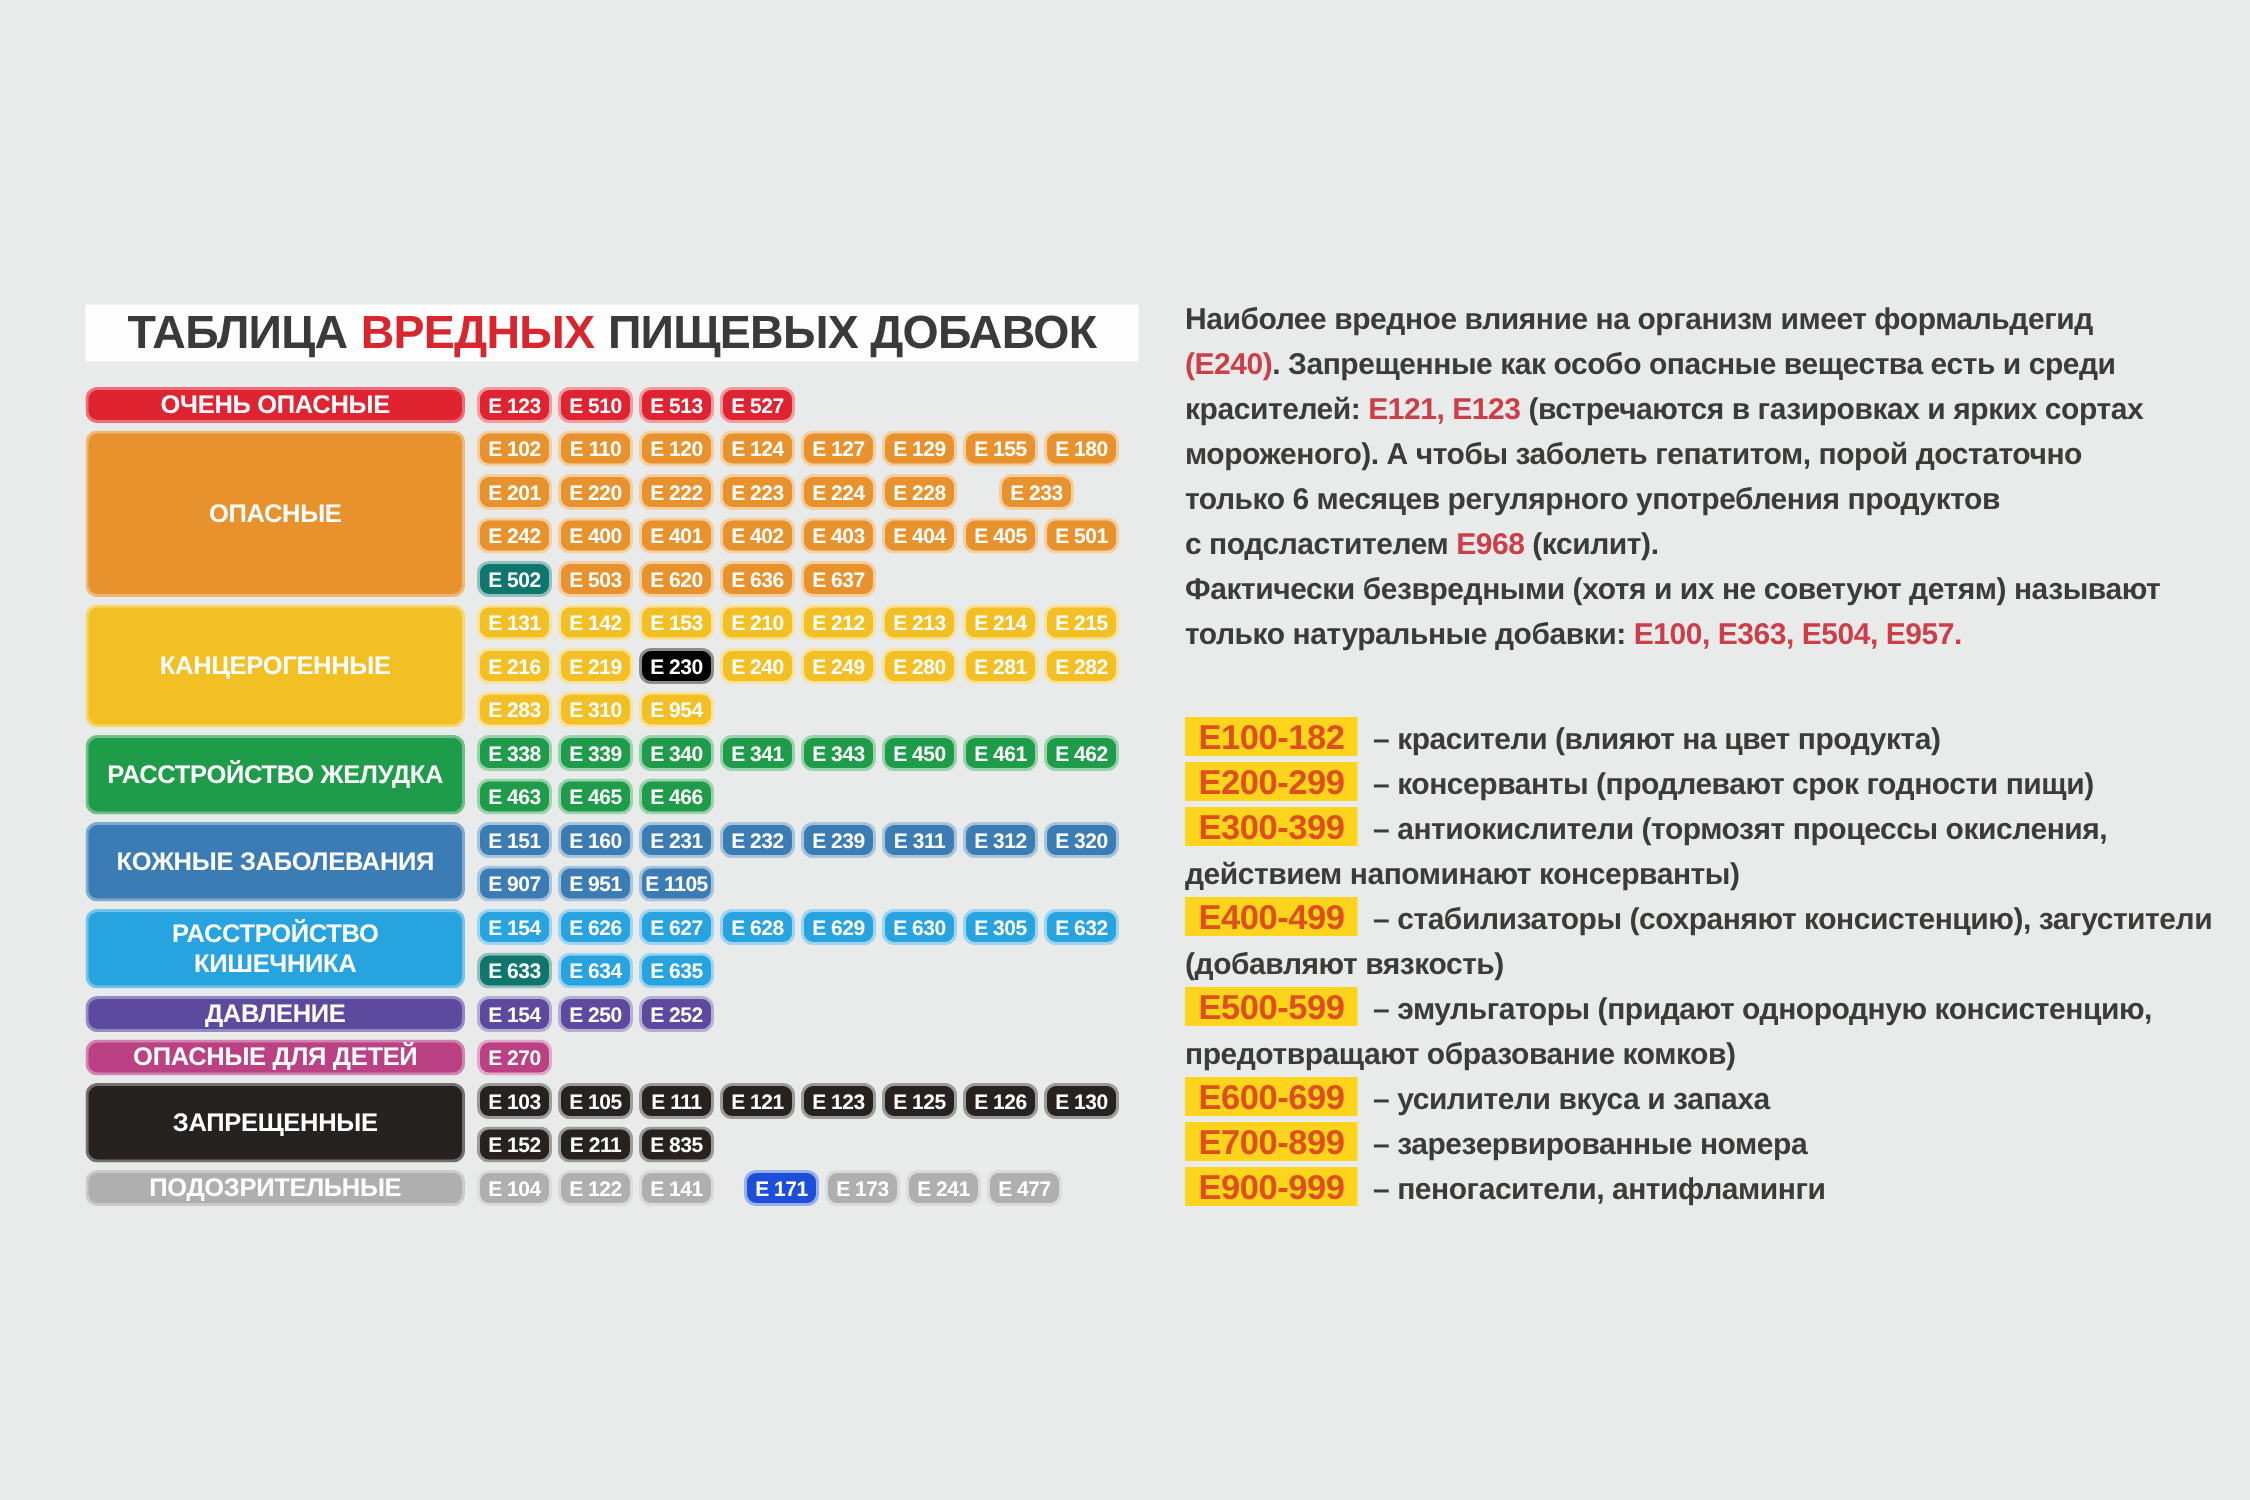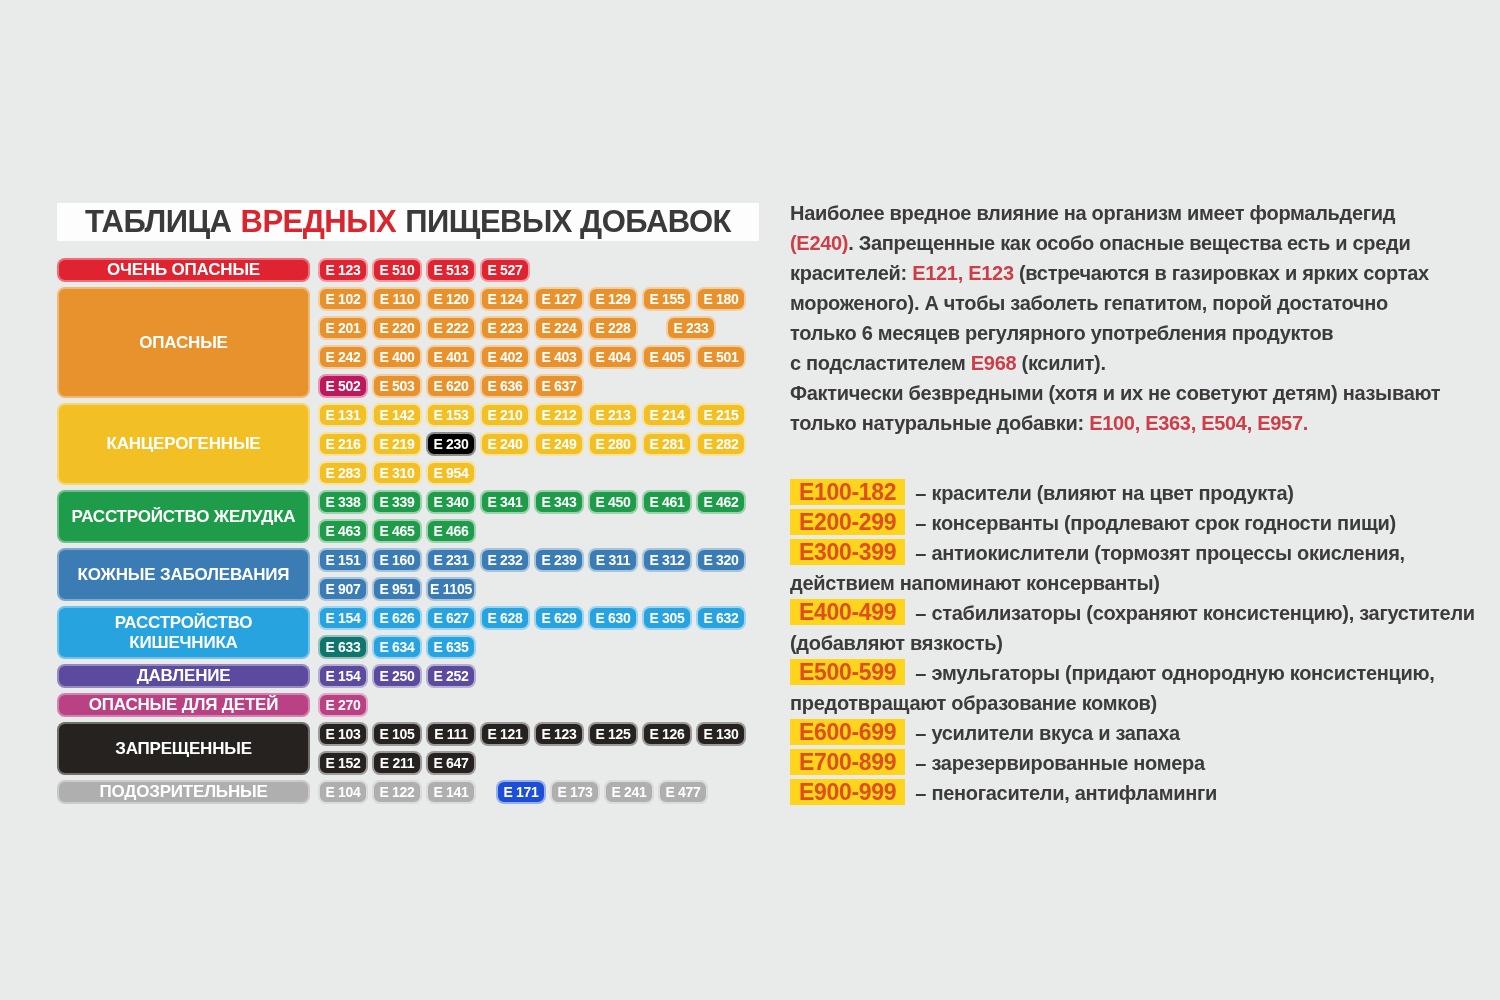--- a/index.html
+++ b/index.html
@@ -109,21 +109,21 @@
             <span class="chip" style="background: rgb(232, 146, 45);">E 228</span>
             <span class="chip" style="background: rgb(232, 146, 45); margin-left: 24px;">E 233</span>
             <span class="chip" style="background: rgb(232, 146, 45);">E 242</span>
             <span class="chip" style="background: rgb(232, 146, 45);">E 400</span>
             <span class="chip" style="background: rgb(232, 146, 45);">E 401</span>
             <span class="chip" style="background: rgb(232, 146, 45);">E 402</span>
             <span class="chip" style="background: rgb(232, 146, 45);">E 403</span>
             <span class="chip" style="background: rgb(232, 146, 45);">E 404</span>
             <span class="chip" style="background: rgb(232, 146, 45);">E 405</span>
             <span class="chip" style="background: rgb(232, 146, 45);">E 501</span>
-            <span class="chip" style="background: #be185d;">E 502</span>
+            <span class="chip" style="background: #0f766e;">E 502</span>
             <span class="chip" style="background: rgb(232, 146, 45);">E 503</span>
             <span class="chip" style="background: rgb(232, 146, 45);">E 620</span>
             <span class="chip" style="background: rgb(232, 146, 45);">E 636</span>
             <span class="chip" style="background: rgb(232, 146, 45);">E 637</span>
           </div>
         </div>
         <div class="row">
           <div class="category" style="background: rgb(242, 192, 36);">КАНЦЕРОГЕННЫЕ</div>
           <div class="chips">
             <span class="chip" style="background: rgb(242, 192, 36);">E 131</span>
@@ -215,21 +215,21 @@
             <span class="chip" style="background: rgb(38, 34, 32);">E 103</span>
             <span class="chip" style="background: rgb(38, 34, 32);">E 105</span>
             <span class="chip" style="background: rgb(38, 34, 32);">E 111</span>
             <span class="chip" style="background: rgb(38, 34, 32);">E 121</span>
             <span class="chip" style="background: rgb(38, 34, 32);">E 123</span>
             <span class="chip" style="background: rgb(38, 34, 32);">E 125</span>
             <span class="chip" style="background: rgb(38, 34, 32);">E 126</span>
             <span class="chip" style="background: rgb(38, 34, 32);">E 130</span>
             <span class="chip" style="background: rgb(38, 34, 32);">E 152</span>
             <span class="chip" style="background: rgb(38, 34, 32);">E 211</span>
-            <span class="chip" style="background: rgb(38, 34, 32);">E 647</span>
+            <span class="chip" style="background: rgb(38, 34, 32);">E 835</span>
           </div>
         </div>
         <div class="row">
           <div class="category" style="background: rgb(175, 175, 175);">ПОДОЗРИТЕЛЬНЫЕ</div>
           <div class="chips">
             <span class="chip" style="background: rgb(175, 175, 175);">E 104</span>
             <span class="chip" style="background: rgb(175, 175, 175);">E 122</span>
             <span class="chip" style="background: rgb(175, 175, 175);">E 141</span>
             <span class="chip" style="background: #1d4ed8; margin-left: 16px;">E 171</span>
             <span class="chip" style="background: rgb(175, 175, 175);">E 173</span>

